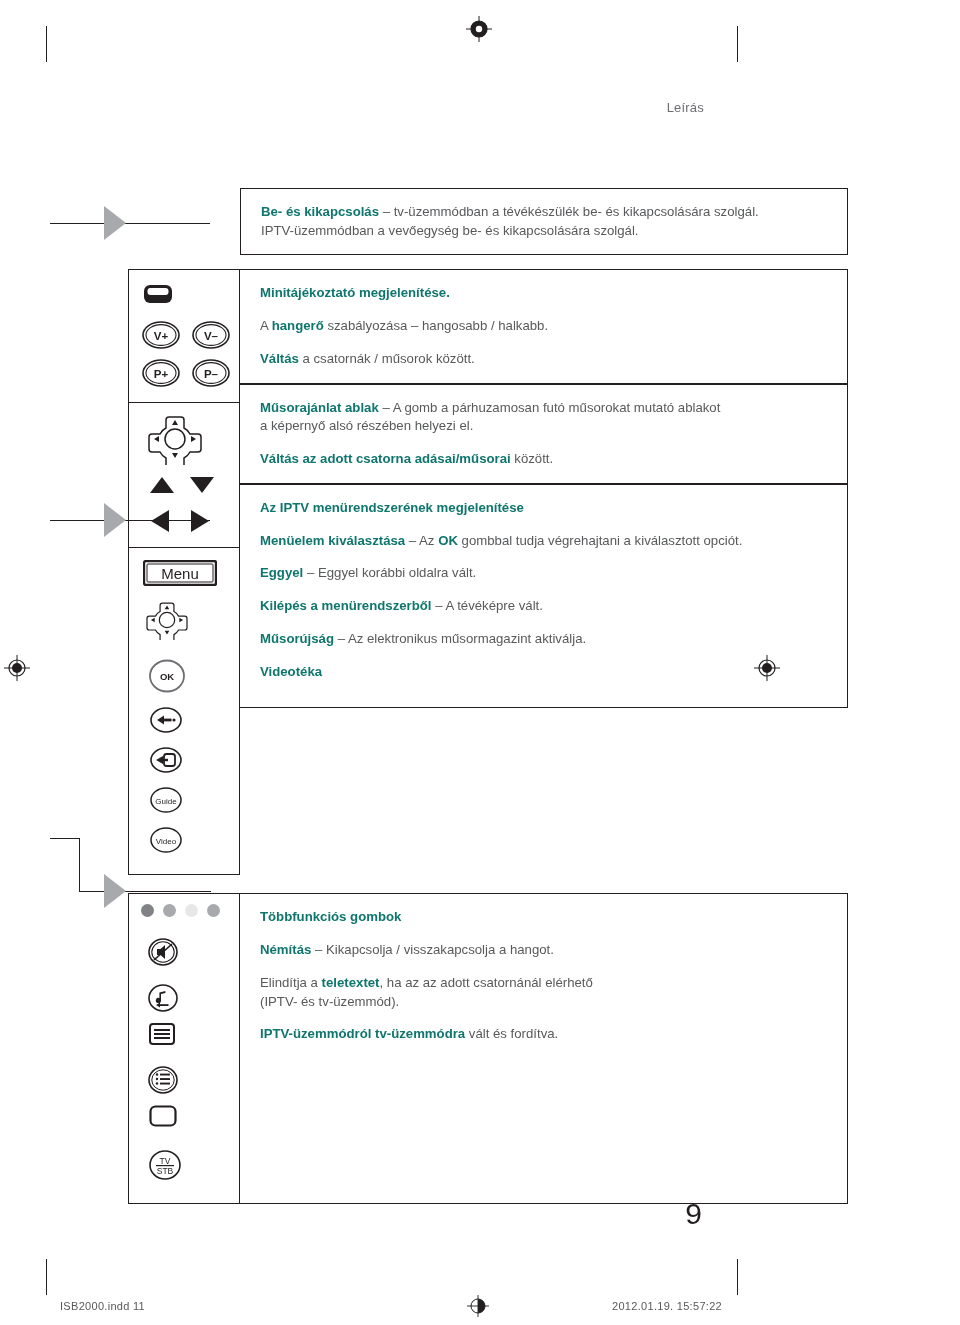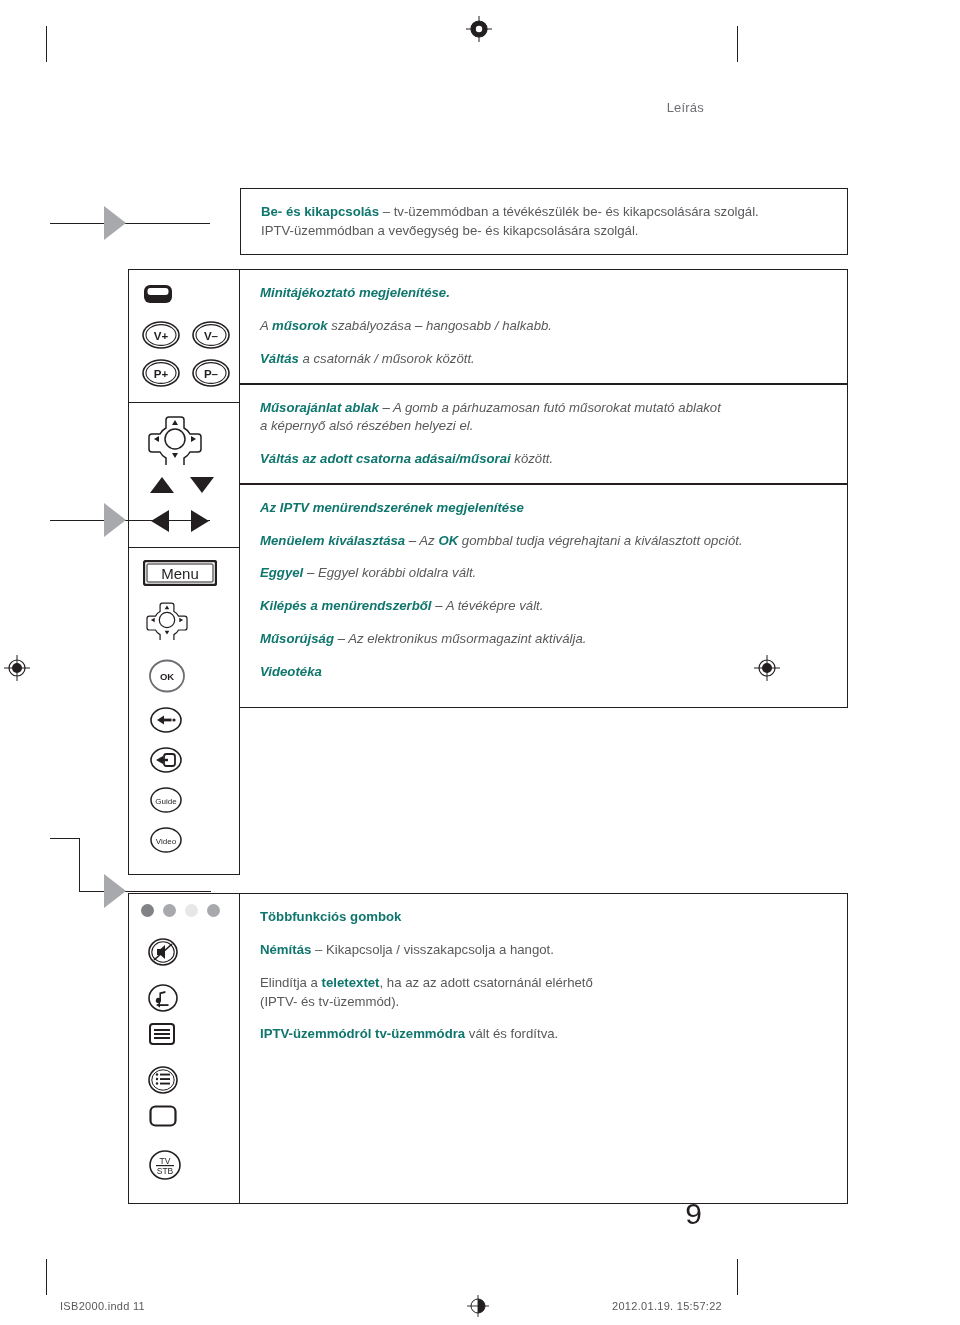--- a/index.html
+++ b/index.html
@@ -334,25 +334,25 @@
         </div>
 
         <div style="padding:8px 0 16px 20px;">
           <svg width="34" height="28" viewBox="0 0 34 28">
             <ellipse cx="17" cy="14" rx="15" ry="12" fill="none" stroke="#231f20" stroke-width="1.5"></ellipse>
             <text x="17" y="17.5" text-anchor="middle" font-family="Liberation Sans, sans-serif" font-size="8" fill="#231f20">Video</text>
           </svg>
         </div>
       </div>
 
-      <div style="flex:1 1 auto;font-style:italic;">
+      <div style="flex:1 1 auto;">
 
         <div class="text-col" style="border-bottom:none;">
           <p class="p"><b>Minitájékoztató megjelenítése.</b></p>
-          <p class="p">A <b>műsorok</b> szabályozása – hangosabb / halkabb.</p>
+          <p class="p">A <b>hangerő</b> szabályozása – hangosabb / halkabb.</p>
           <p class="p"><b>Váltás</b> a csatornák / műsorok között.</p>
         </div>
 
         <div class="text-col" style="border-bottom:none; border-top-width:2.2px;">
           <p class="p"><b>Műsorajánlat ablak</b> – A gomb a párhuzamosan futó műsorokat mutató ablakot<br>a képernyő alsó részében helyezi el.</p>
           <p class="p"><b>Váltás az adott csatorna adásai/műsorai</b> között.</p>
         </div>
 
         <div class="text-col" style="border-top-width:2.2px; padding-bottom:26px;">
           <p class="p"><b>Az IPTV</b><b> menürendszerének megjelenítése</b></p>

